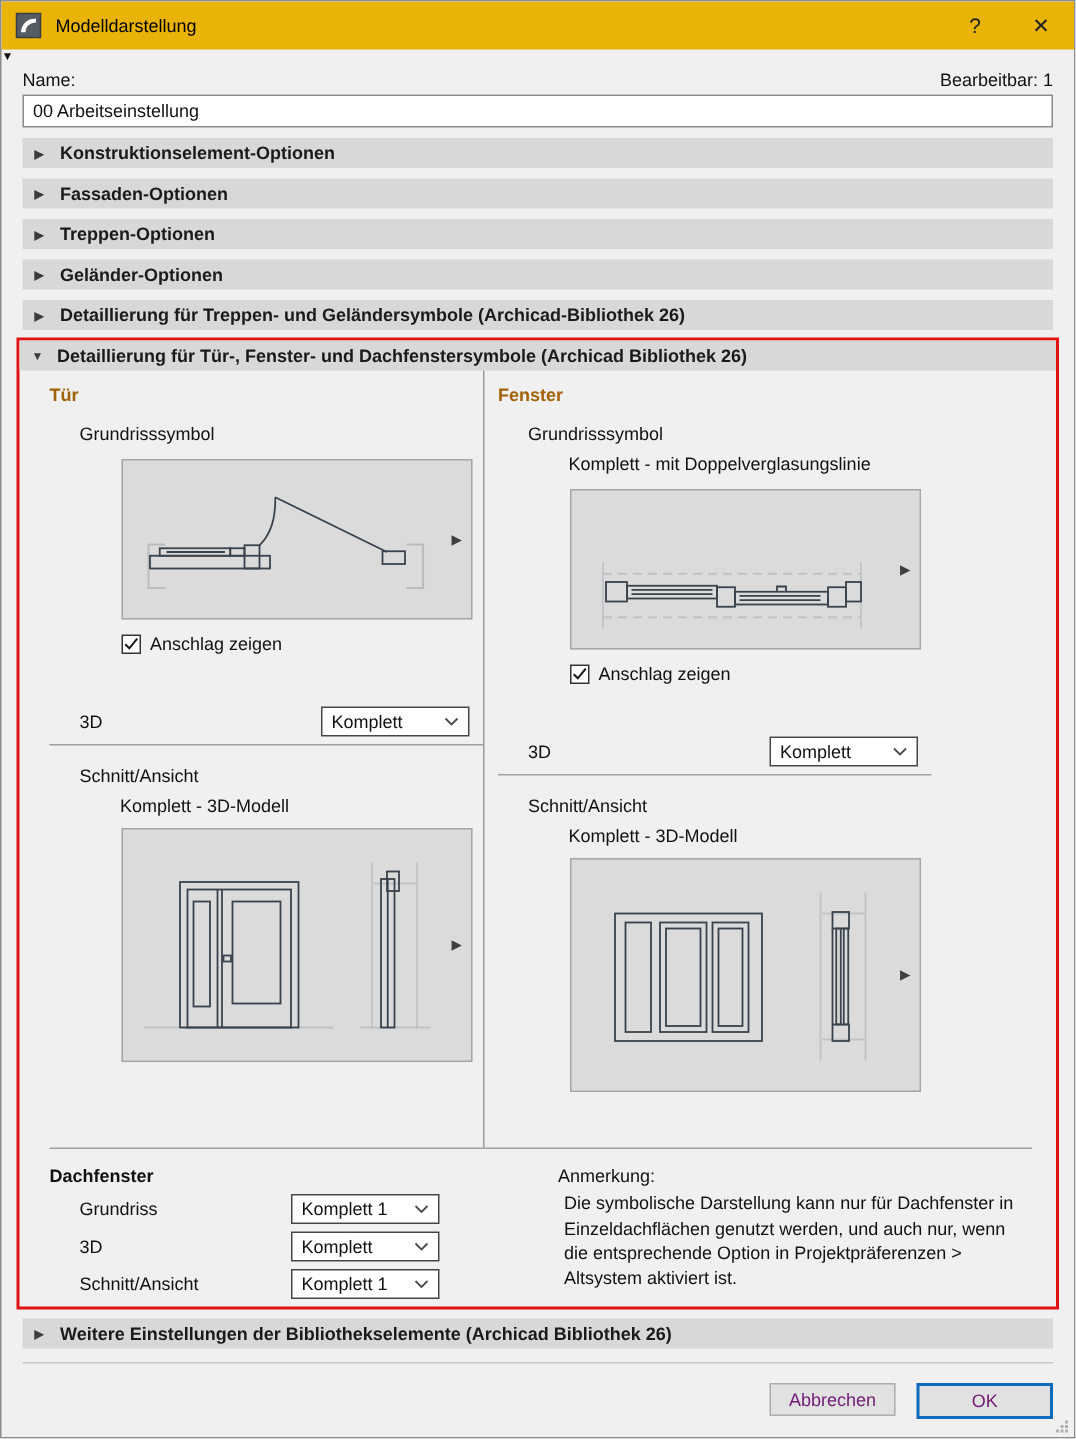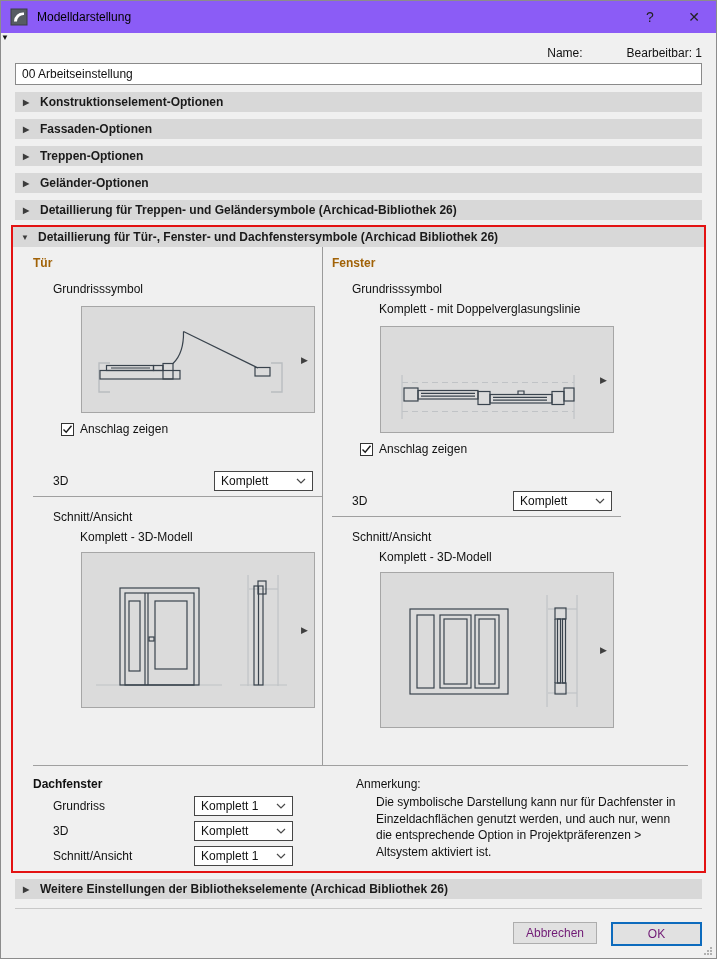--- a/index.html
+++ b/index.html
@@ -1,59 +1,59 @@
 <!DOCTYPE html>
 <html><head>
 <meta charset="utf-8">
 <style>
   html,body{margin:0;padding:0;}
   body{width:717px;height:959px;font-family:"Liberation Sans",sans-serif;background:#fff;}
   .dialog{position:relative;width:717px;height:959px;box-sizing:border-box;border:1px solid #8c8c8c;background:#f0f0f0;overflow:hidden;}
   
-  .titlebar{height:32px;background:#8b5cf6;display:flex;align-items:center;}
+  .titlebar{height:32px;background:#eab308;display:flex;align-items:center;}
   .title-icon{width:18px;height:18px;margin-left:9px;flex:0 0 auto;}
   .title-text{margin-left:9px;font-size:12px;color:#000;}
   .tb-right{margin-left:auto;display:flex;height:100%;}
   .tb-btn{width:44px;height:100%;display:flex;align-items:center;justify-content:center;font-size:14px;color:#222;cursor:default;}
   .dlg-collapse{position:absolute;left:0px;top:33px;font-size:8px;color:#111;line-height:8px;}
   
   .content{padding:0 14px;}
-  .name-row{display:flex;justify-content:flex-end;margin-top:13px;font-size:12px;color:#111;gap:44px;}
+  .name-row{display:flex;justify-content:space-between;margin-top:13px;font-size:12px;color:#111;gap:44px;}
   .name-input{display:block;width:100%;box-sizing:border-box;height:22px;margin-top:3px;border:1px solid #8a8a8a;background:#fff;font-family:"Liberation Sans",sans-serif;font-size:12px;padding:0 6px;color:#111;}
   
   .acc{height:20px;background:#d8d8d8;display:flex;align-items:center;margin-top:7px;font-size:12px;font-weight:bold;color:#1a1a1a;padding-left:8px;}
   .acc .tri{font-size:8px;color:#3c3c3c;width:9px;flex:0 0 auto;}
   .acc .acc-label{margin-left:8px;}
   
   .red-section{margin:5px 10px 0;border:2px solid #e31212;background:#f0f0f0;}
   .acc.expanded{margin-top:0;}
   .columns{display:flex;}
   .col{box-sizing:border-box;padding:9px 0 37px 20px;}
   .col.left{width:310px;border-right:1px solid #9b9b9b;}
   .col.right{flex:1;padding-left:9px;}
   .col-title{font-size:12px;font-weight:bold;color:#a16207;height:14px;}
   .group-heading{margin:12px 0 0 20px;font-size:12px;color:#111;height:14px;}
   .option-label{margin:6px 0 0 47px;font-size:12px;color:#111;height:14px;}
   .preview{position:relative;margin:10px 0 0 48px;width:234px;height:107px;box-sizing:border-box;background:#dbdbdb;border:1px solid #a6a6a6;}
   .preview.tall{height:156px;margin-top:8px;}
   .parrow{position:absolute;right:6px;top:50%;transform:translateY(-50%);font-size:9px;color:#3f3f3f;line-height:9px;}
-  .check-row{margin:9px 0 0 28px;height:14px;display:flex;align-items:center;font-size:12px;color:#111;}
+  .check-row{margin:9px 0 0 48px;height:14px;display:flex;align-items:center;font-size:12px;color:#111;}
   .checkbox{width:13px;height:13px;box-sizing:border-box;border:1px solid #333;background:#fff;margin-right:6px;display:flex;align-items:center;justify-content:center;}
   .dd-row{margin:35px 0 0 20px;width:260px;height:20px;display:flex;align-items:center;justify-content:space-between;font-size:12px;color:#111;}
   .dd{width:99px;height:20px;box-sizing:border-box;border:1px solid #464646;background:#fff;display:flex;align-items:center;justify-content:space-between;padding:4px 6px;font-size:12px;color:#111;}
   .sep{border:0;border-top:1px solid #a0a0a0;margin:5px 0 0 0;}
   .col.right .sep{width:289px;}
   .group-heading.sect{margin-top:13px;}
   
   .bottom-row{border-top:1px solid #a0a0a0;margin:0 16px 0 20px;display:flex;padding:11px 0 5px 0;gap:24px;}
   .skylight{width:290px;}
   .sky-title{font-size:12px;font-weight:bold;color:#111;height:14px;}
   .sky-row{margin:5px 0 0 20px;width:240px;height:20px;display:flex;align-items:center;justify-content:space-between;font-size:12px;color:#111;}
   .note{flex:1;padding-left:9px;font-size:12px;color:#111;}
-  .note-title{height:15px;}
+  .note-title{height:15px;margin-left:16px;}
   .note-text{margin:2px 0 0 20px;width:300px;line-height:1.38;}
   
   .footer-sep{border:0;border-top:1px solid #c8c8c8;margin:9px 0 0 0;}
   .footer{display:flex;justify-content:flex-end;gap:14px;margin-top:13px;}
   .btn{height:22px;min-width:84px;box-sizing:border-box;background:#e1e1e1;border:1px solid #adadad;font-family:"Liberation Sans",sans-serif;font-size:12px;color:#701a75;padding:0 12px;}
   .btn.ok{min-width:91px;height:24px;border:2px solid #0d6bbd;}
   .grip{position:absolute;right:3px;bottom:2px;}
   svg.linework{position:absolute;left:0;top:0;}
 </style>
 </head>

